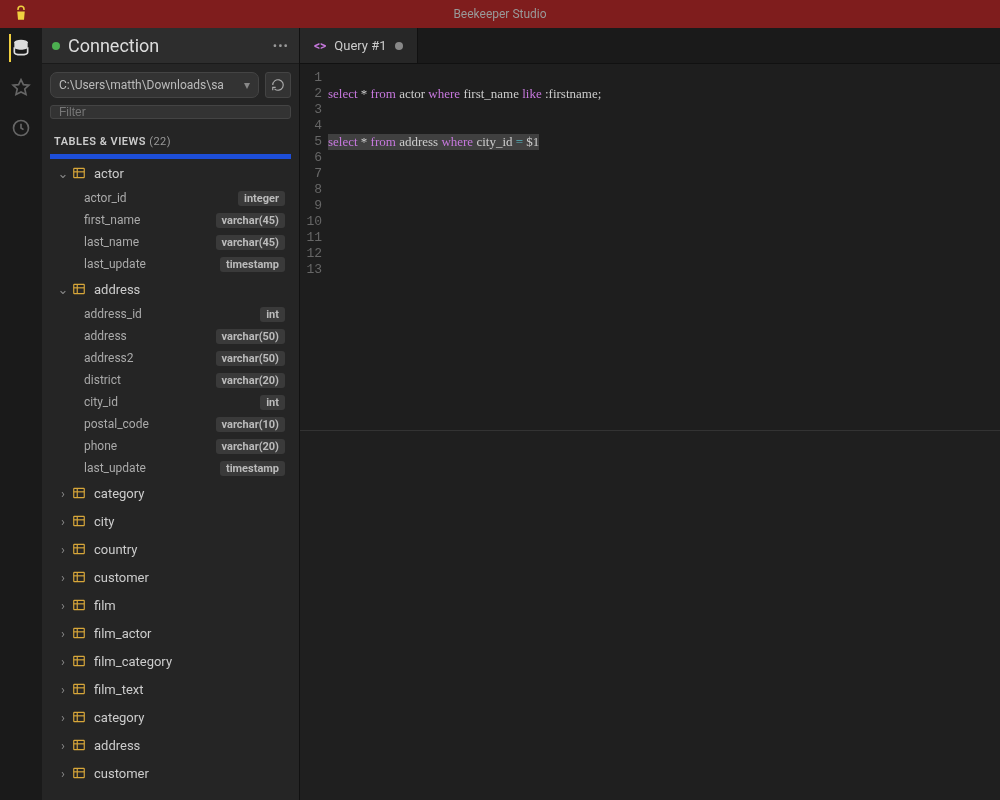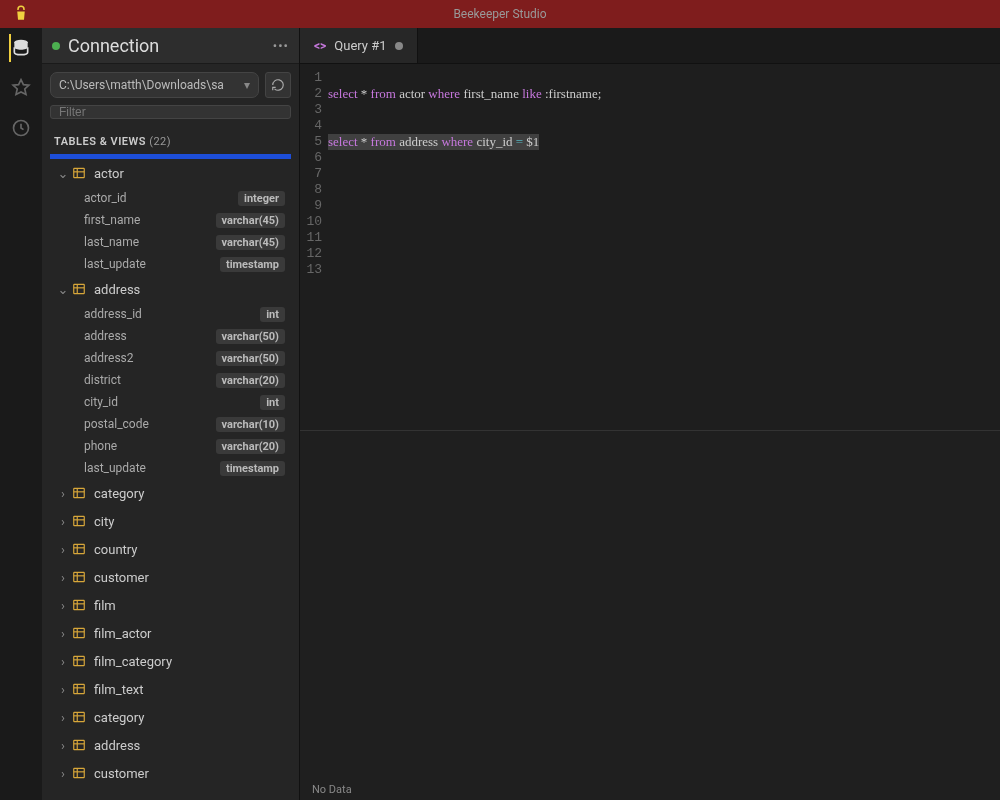--- a/index.html
+++ b/index.html
@@ -331,19 +331,16 @@
             <div>9</div>
             <div>10</div>
             <div>11</div>
             <div>12</div>
             <div>13</div>
           </div>
         <div class="code" id="code"><div class="line"></div><div class="line"><span class="kw">select</span><span> * </span><span class="kw">from</span><span> actor </span><span class="kw">where</span><span> first_name </span><span class="kw">like</span><span> :firstname;</span></div><div class="line"></div><div class="line"></div><div class="line"><span class="sel-row"><span class="kw">select</span><span> * </span><span class="kw">from</span><span> address </span><span class="kw">where</span><span> city_id </span><span class="op">=</span><span> $1</span></span></div><div class="line"></div><div class="line"></div><div class="line"></div><div class="line"></div><div class="line"></div><div class="line"></div><div class="line"></div><div class="line"></div></div>
       </div>
       <div class="results">
         <div class="results-body"></div>
-        <div class="status">
-          <span>No Data</span>
-        </div>
       </div>
     </div>
   </div>
 </div>
 
 </body></html>

